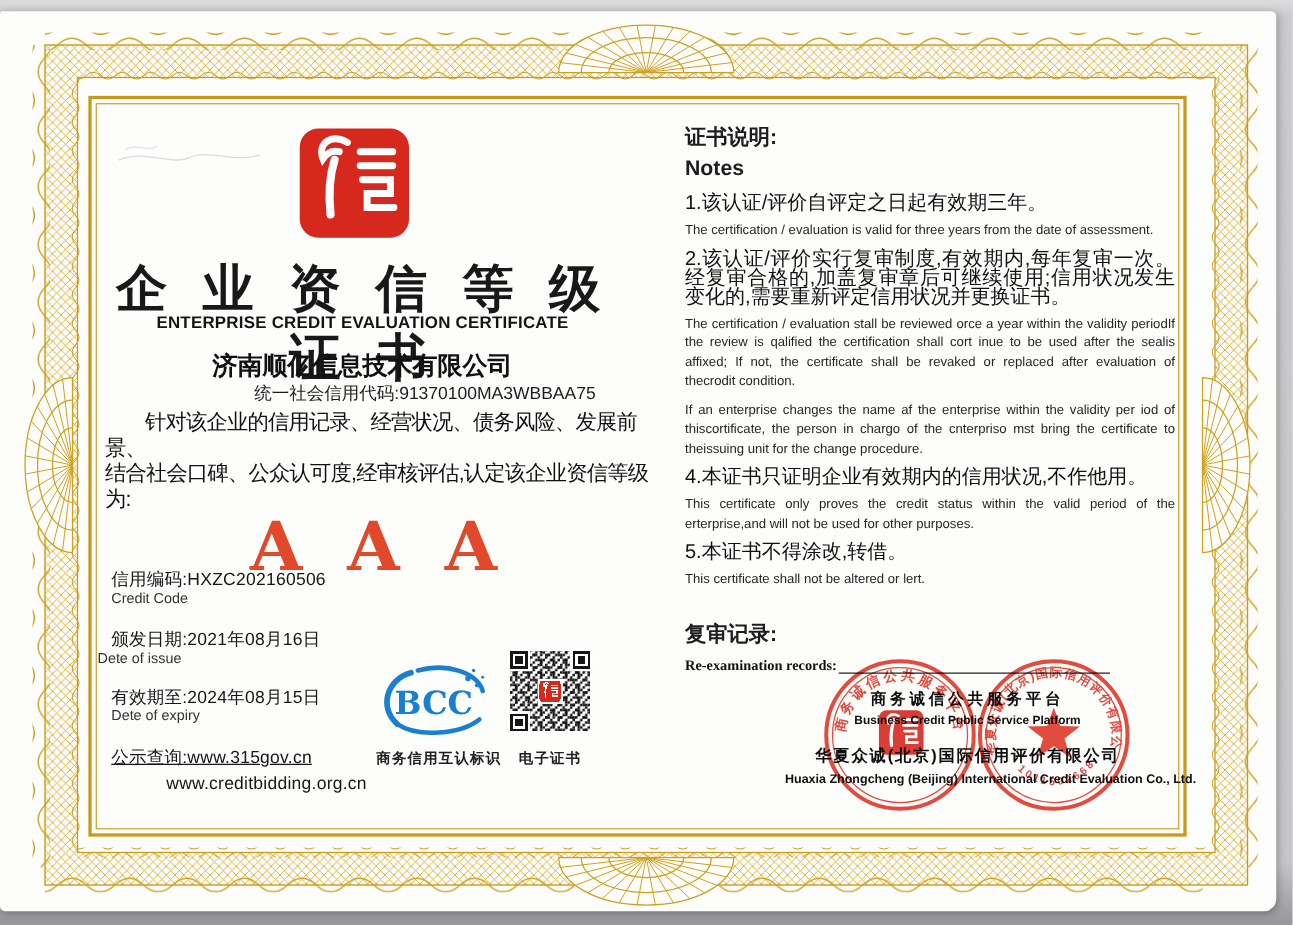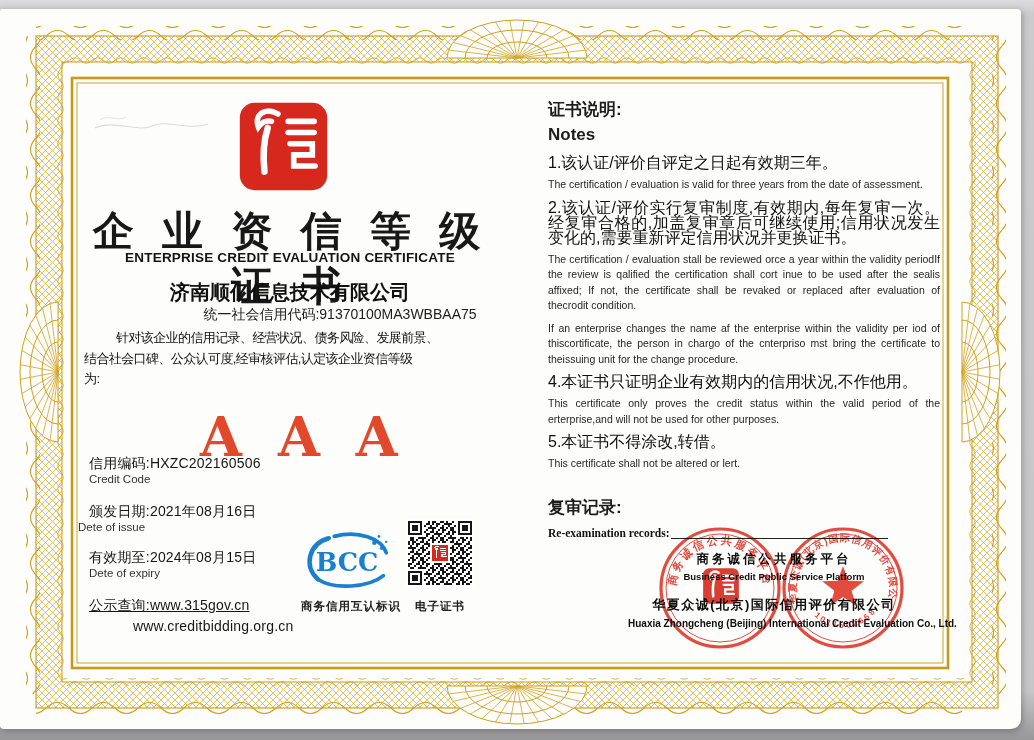--- a/index.html
+++ b/index.html
@@ -11,21 +11,21 @@
   .layer{position:absolute;left:0;top:0;width:1034px;height:740px;pointer-events:none;}
   .abs{position:absolute;}
   .cjk-serif{font-family:"DejaVu Serif","Liberation Serif",serif;}
   
   .title{left:60px;top:204px;width:460px;text-align:center;font-size:41px;font-weight:700;
          letter-spacing:7px;color:#181818;}
   .subtitle{left:60px;top:250px;width:460px;text-align:center;font-size:13.5px;font-weight:700;
             letter-spacing:.2px;color:#141414;}
   .company{left:60px;top:279px;width:460px;text-align:center;font-size:20px;font-weight:700;color:#101010;}
   .uscc{left:62px;top:306px;width:460px;text-align:center;font-size:14px;color:#1c1c1c;margin-left:48px;}
-  .statement{left:84px;top:328px;width:444px;font-size:13px;line-height:20.5px;
+  .statement{left:84px;top:328px;width:444px;font-size:17px;line-height:20.5px;
              letter-spacing:-.6px;color:#111;}
   .statement .ind{text-indent:32px;}
   .rating{left:200px;top:411px;font-size:54px;font-weight:700;letter-spacing:36px;
           color:#E2482A;line-height:52px;}
   .fieldcn{font-size:14px;color:#161616;letter-spacing:.2px;}
   .fielden{font-size:11.5px;color:#333;}
   .bcc-label,.qr-label{font-size:11.5px;font-weight:600;color:#202020;letter-spacing:1px;text-align:center;}
   
   .notes{left:548px;top:98px;width:392px;color:#1d1d1d;}
   .notes .h{font-size:17px;font-weight:700;margin:0 0 14px 0;}

